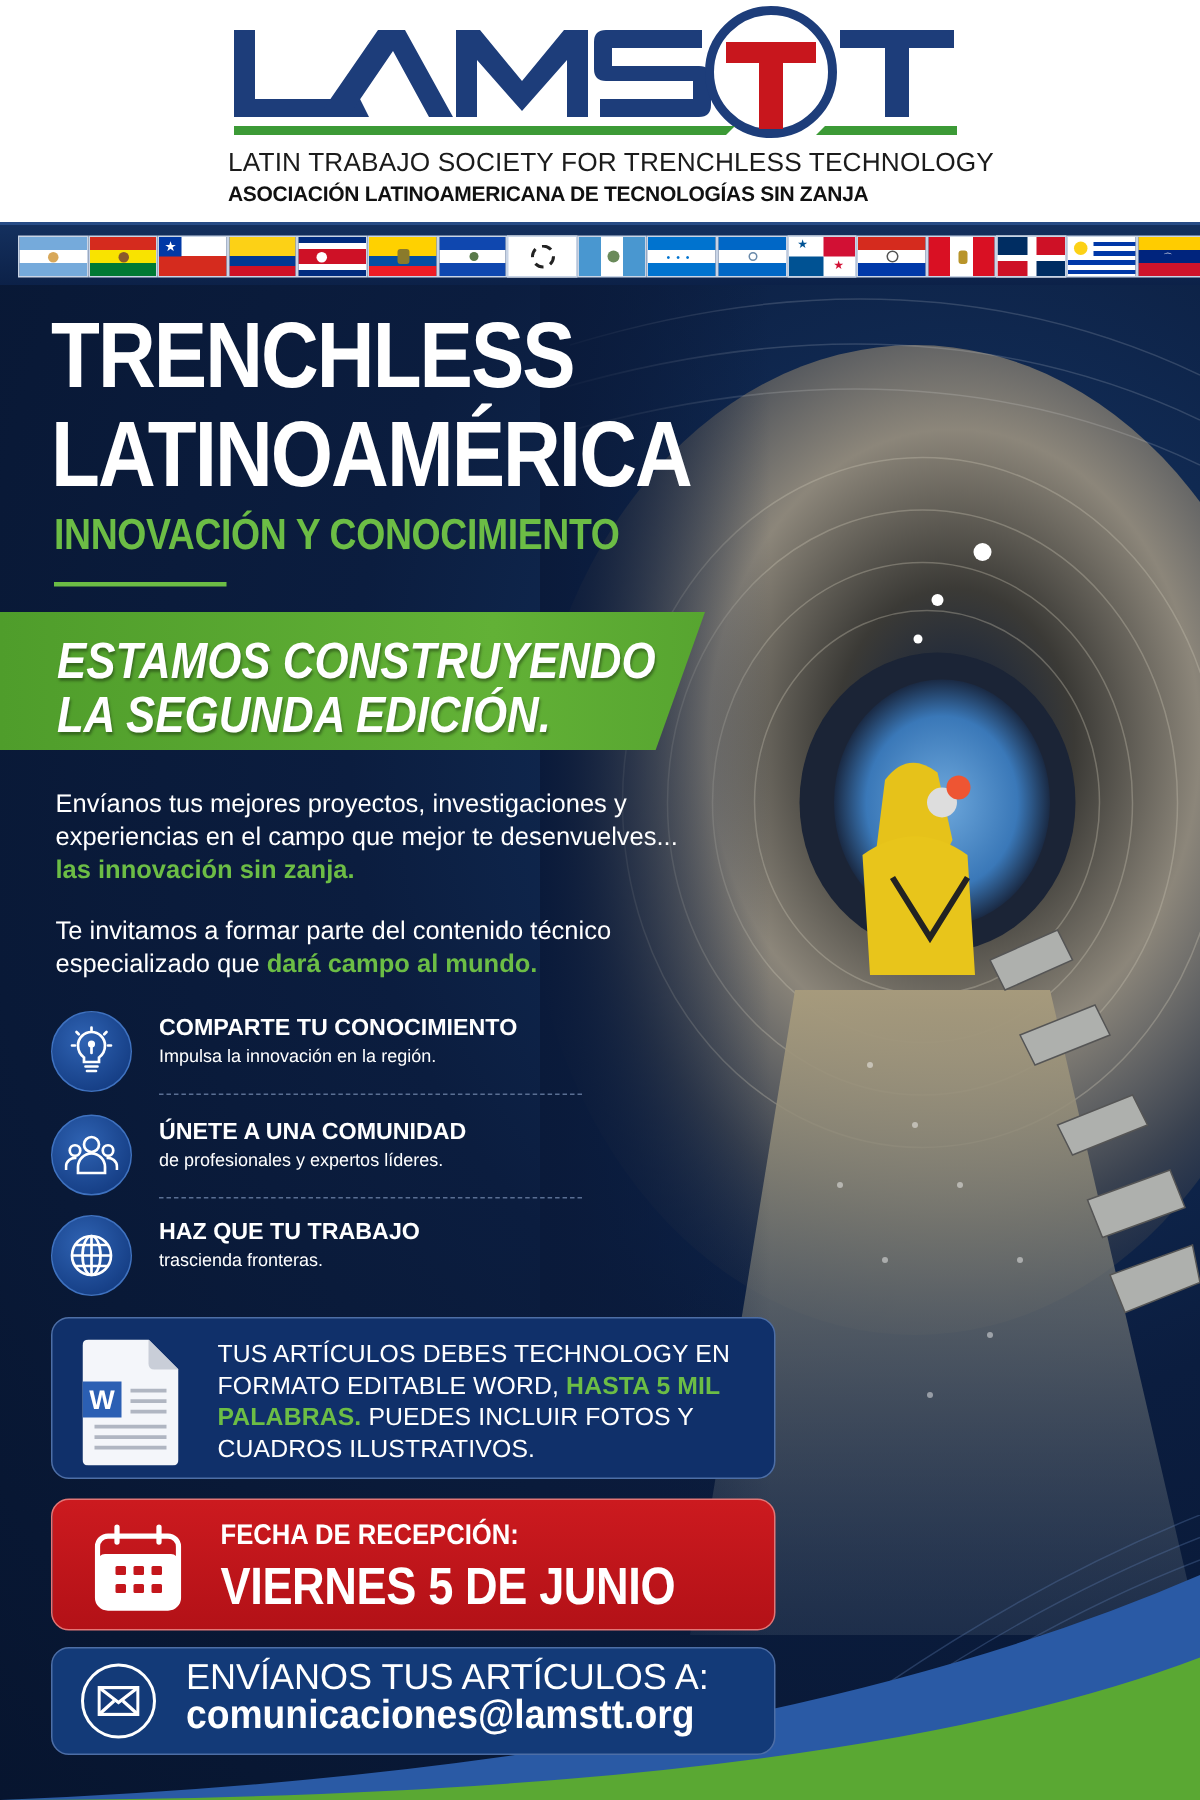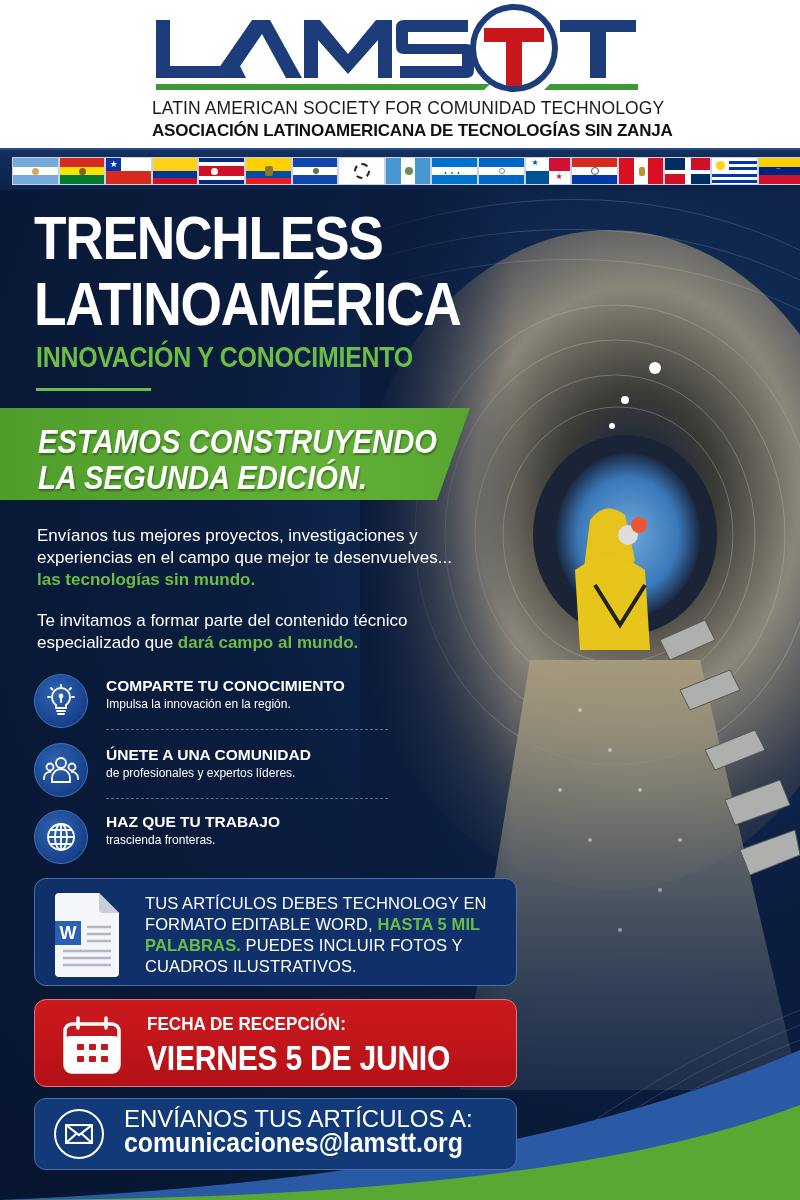--- a/index.html
+++ b/index.html
@@ -3,21 +3,21 @@
 <meta charset="utf-8">
 <style>
   * { box-sizing: border-box; margin: 0; padding: 0; }
   html, body { width: 800px; height: 1200px; overflow: hidden; background: #0a1a3a; }
   body { position: relative; font-family: "Liberation Sans", sans-serif; }
 
   
   .header { position: absolute; left: 0; top: 0; width: 800px; height: 148px; background: #ffffff; }
   .logo { position: absolute; left: 152px; top: 2px; width: 490px; height: 92px; }
   .tagline-en { position: absolute; left: 152px; top: 98px; width: 500px; font-size: 17.5px; color: #1b1b1b; letter-spacing: 0.1px; white-space: nowrap; }
-  .tagline-es { position: absolute; left: 152px; top: 121px; width: 500px; font-size: 17px; font-weight: bold; color: #111; white-space: nowrap; letter-spacing: -0.2px; }
+  .tagline-es { position: absolute; left: 152px; top: 121px; width: 500px; font-size: 14px; font-weight: bold; color: #111; white-space: nowrap; letter-spacing: -0.2px; }
 
   
   .flag-strip { position: absolute; left: 0; top: 148px; width: 800px; height: 42px; background: linear-gradient(#14305e, #0c2148); border-top: 2px solid #274c86; }
   .flags { position: absolute; left: 12px; top: 7px; display: flex; gap: 0; }
   .flag { width: 46.6px; height: 28px; border: 1px solid #c8d4e6; position: relative; overflow: hidden; }
 
   
   .poster { position: absolute; left: 0; top: 190px; width: 800px; height: 1010px; overflow: hidden;
     background: radial-gradient(ellipse at 80% 30%, #163766 0%, #0b1d3f 45%, #07152f 100%); }
   .tunnel { position: absolute; left: 360px; top: 0; width: 440px; height: 900px; }
@@ -78,21 +78,21 @@
     <path d="M252 18 h64 v12 h-60 v12 h58 q8 0 8 8 v18 q0 8 -8 8 h-66 v-12 h62 v-12 h-58 q-8 0 -8 -8 v-18 q0 -8 8 -8 Z" fill="#1d3d7a"></path>
 
     <circle cx="362" cy="46" r="41" fill="none" stroke="#1d3d7a" stroke-width="6"></circle>
     <path d="M332 26 h60 v14 h-22 v44 h-16 v-44 h-22 Z" fill="#c8161d"></path>
 
     <path d="M408 18 h76 v12 h-30 v46 h-16 v-46 h-30 Z" fill="#1d3d7a"></path>
 
     <path d="M4 82 h334 l-6 6 H4 Z" fill="#3c9a36"></path>
     <path d="M398 82 h88 v6 h-94 Z" fill="#3c9a36"></path>
   </svg>
-  <div class="tagline-en">LATIN AMERICAN SOCIETY FOR COMUNIDAD TECHNOLOGY</div>
+  <div class="tagline-en">LATIN TRABAJO SOCIETY FOR TRENCHLESS TECHNOLOGY</div>
   <div class="tagline-es">ASOCIACIÓN LATINOAMERICANA DE TECNOLOGÍAS SIN ZANJA</div>
 </div>
 
 <div class="flag-strip">
   <div class="flags">
 
     <div class="flag" style="background:linear-gradient(#75aadb 33%,#fff 33%,#fff 67%,#75aadb 67%);">
         <span style="position:absolute;left:19px;top:10px;width:7px;height:7px;border-radius:50%;background:#d8a85a;"></span>
       </div>
 
@@ -256,21 +256,21 @@
   <div class="title2">LATINOAMÉRICA</div>
   <div class="subtitle">INNOVACIÓN Y CONOCIMIENTO</div>
   <div class="subtitle-rule"></div>
 
   <div class="green-banner">
     <div class="banner-line1">ESTAMOS CONSTRUYENDO</div>
     <div class="banner-line2">LA SEGUNDA EDICIÓN.</div>
   </div>
 
   <p class="paragraph p1">
-    <span>Envíanos tus mejores proyectos, investigaciones y experiencias en el campo que mejor te desenvuelves... </span><span class="hl">las tecnologías sin mundo.</span>
+    <span>Envíanos tus mejores proyectos, investigaciones y experiencias en el campo que mejor te desenvuelves... </span><span class="hl">las innovación sin zanja.</span>
   </p>
   <p class="paragraph p2">
     <span>Te invitamos a formar parte del contenido técnico especializado que </span><span class="hl">dará campo al mundo.</span>
   </p>
 
   <div class="feature f1">
     <div class="feature-icon">
       <svg width="34" height="34" viewBox="0 0 34 34" fill="none" stroke="#fff" stroke-width="1.8" stroke-linecap="round">
         <path d="M12 21 q-4 -3 -4 -8 a9 9 0 0 1 18 0 q0 5 -4 8 v3 h-10 Z"></path>
         <path d="M13 27 h8 M14 30 h6"></path>

